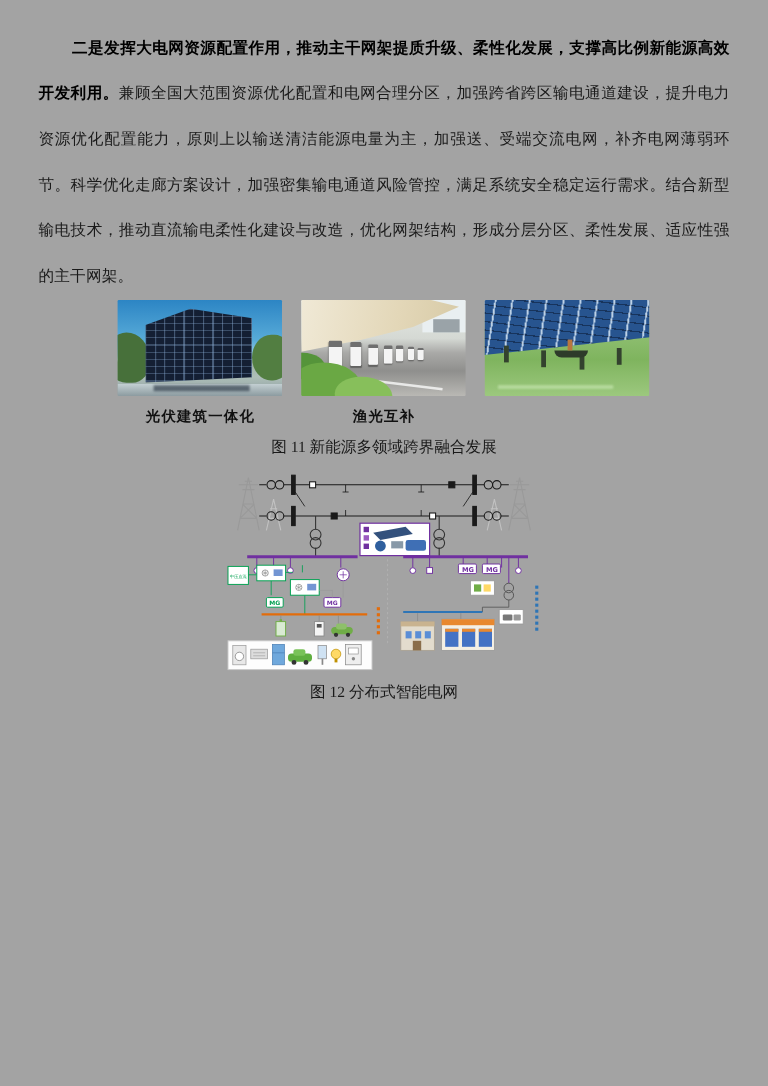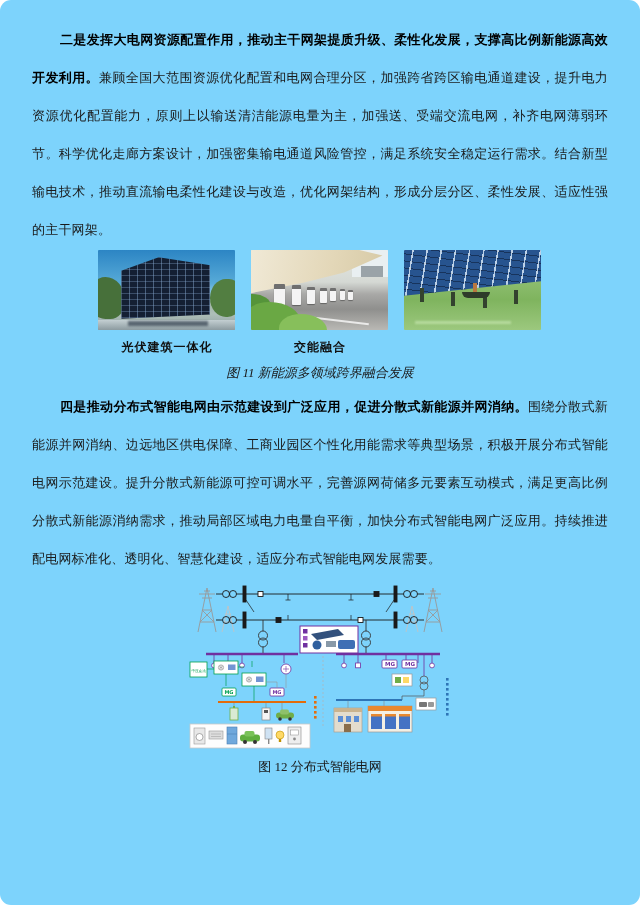--- a/index.html
+++ b/index.html
@@ -1,30 +1,30 @@
 <!DOCTYPE html>
 <html><head>
 <meta charset="utf-8">
 <style>
   html,body{margin:0;padding:0;background:#ffffff;}
   .page{
-    position:relative;width:640px;height:905px;margin:0 auto;background:#7dd3fc;
+    position:relative;width:640px;height:905px;margin:0 auto;background:#a3a3a3;
     box-sizing:border-box;padding:21px 32px 0;overflow:hidden;
-    font-family:"Liberation Serif","DejaVu Serif",serif;color:#1a1a1a;border-radius:11px;
+    font-family:"Liberation Serif","DejaVu Serif",serif;color:#1a1a1a;
   }
   p.para{margin:0;font-size:13px;line-height:38px;text-align:justify;text-indent:28px;letter-spacing:.2px;}
   p.para .lead{font-weight:bold;color:#000;}
   
   .photo-row{display:flex;justify-content:center;gap:15px;margin-top:1px;}
   .photo-fig{margin:0;width:138px;}
   .photo{position:relative;width:137px;height:80px;overflow:hidden;border-radius:1px;}
   .photo-label{display:block;text-align:center;font-weight:bold;font-size:12px;letter-spacing:1px;margin-top:9px;color:#111;
     font-family:"Liberation Sans","DejaVu Sans",sans-serif;}
   .fig-caption{text-align:center;font-size:13px;line-height:30px;color:#1a1a1a;}
-  .cap11{margin-top:2px;font-style:italic;}
+  .cap11{margin-top:2px;}
   .cap12{margin-top:2px;}
   
   .ph1{background:linear-gradient(180deg,#2c85c4 0%,#58abd8 42%,#9ccfe9 58%,#cde6f2 62%,#9db2a4 65%,#aebfb8 80%,#8d9da2 100%);}
   .ph1 .bldg{position:absolute;left:17%;top:9%;width:65%;height:77%;background:#141f33;
     clip-path:polygon(0 22%,42% 0,100% 13%,100% 93%,0 100%);}
   .ph1 .bldg::before{content:"";position:absolute;inset:0;
     background:repeating-linear-gradient(90deg,rgba(140,175,215,.45) 0 1px,transparent 1px 8px),
                repeating-linear-gradient(180deg,rgba(140,175,215,.32) 0 1px,transparent 1px 6px);}
   .ph1 .tree-l{position:absolute;left:-9px;bottom:11px;width:36px;height:42px;border-radius:50% 60% 45% 50%;background:#47703a;}
   .ph1 .tree-r{position:absolute;right:-7px;bottom:13px;width:32px;height:38px;border-radius:55% 45% 50% 55%;background:#527e41;}
@@ -94,38 +94,37 @@
         <span class="pile p3"></span>
         <span class="pile p4"></span>
         <span class="pile p5"></span>
         <span class="pile p6"></span>
         <span class="pile p7"></span>
         <span class="lane"></span>
         <span class="plant g3"></span>
         <span class="plant g1"></span>
         <span class="plant g2"></span>
       </div>
-      <figcaption class="photo-label">交能融合</figcaption>
+      <figcaption class="photo-label">渔光互补</figcaption>
     </figure>
     <figure class="photo-fig">
       <div class="photo ph3">
         <div class="panels"></div>
         <span class="post" style="left:12%;top:48%;"></span>
         <span class="post" style="left:34%;top:52%;"></span>
         <span class="post" style="left:58%;top:55%;"></span>
         <span class="post" style="left:80%;top:50%;"></span>
         <span class="boat"></span>
         <span class="gleam"></span>
       </div>
     </figure>
   </div>
 
   <div class="fig-caption cap11">图 11 新能源多领域跨界融合发展</div>
 
-  <p class="para"><span class="lead">四是推动分布式智能电网由示范建设到广泛应用，促进分散式新能源并网消纳。</span><span>围绕分散式新能源并网消纳、边远地区供电保障、工商业园区个性化用能需求等典型场景，积极开展分布式智能电网示范建设。提升分散式新能源可控可调水平，完善源网荷储多元要素互动模式，满足更高比例分散式新能源消纳需求，推动局部区域电力电量自平衡，加快分布式智能电网广泛应用。持续推进配电网标准化、透明化、智慧化建设，适应分布式智能电网发展需要。</span></p>
 
   <div class="diagram-wrap">
     <svg width="264" height="172" viewBox="0 0 264 172">
 
       <g stroke="#999" stroke-width="0.9" fill="none">
         <path d="M10 54 L19 10 L28 54 M12 44 L26 44 M14 32 L24 32 M12 44 L24 32 M26 44 L14 32 M14 20 h10 M11 16 h16 M16 13 h6"></path>
         <path d="M34 54 L40 28 L46 54 M36 44 h8 M37 36 h6" stroke="#c2c2c2"></path>
       </g>
       <g stroke="#999" stroke-width="0.9" fill="none">
         <path d="M236 54 L245 10 L254 54 M238 44 L252 44 M240 32 L250 32 M238 44 L250 32 M252 44 L240 32 M240 20 h10 M237 16 h16 M242 13 h6"></path>

